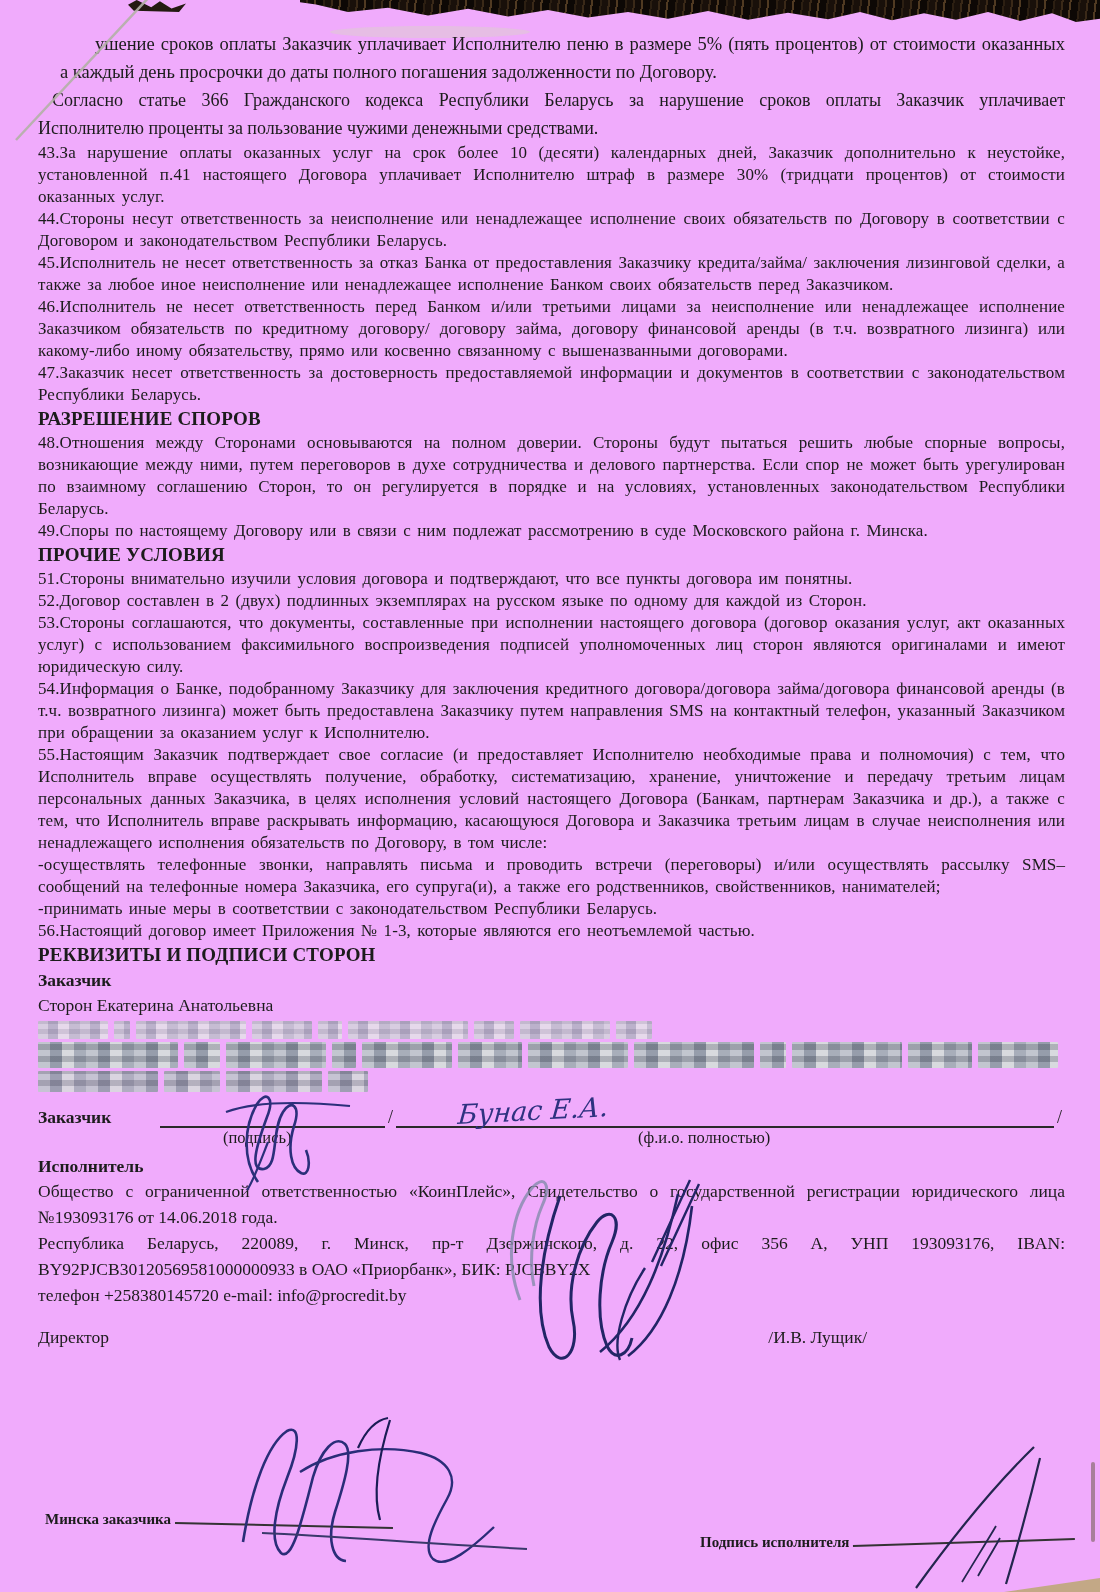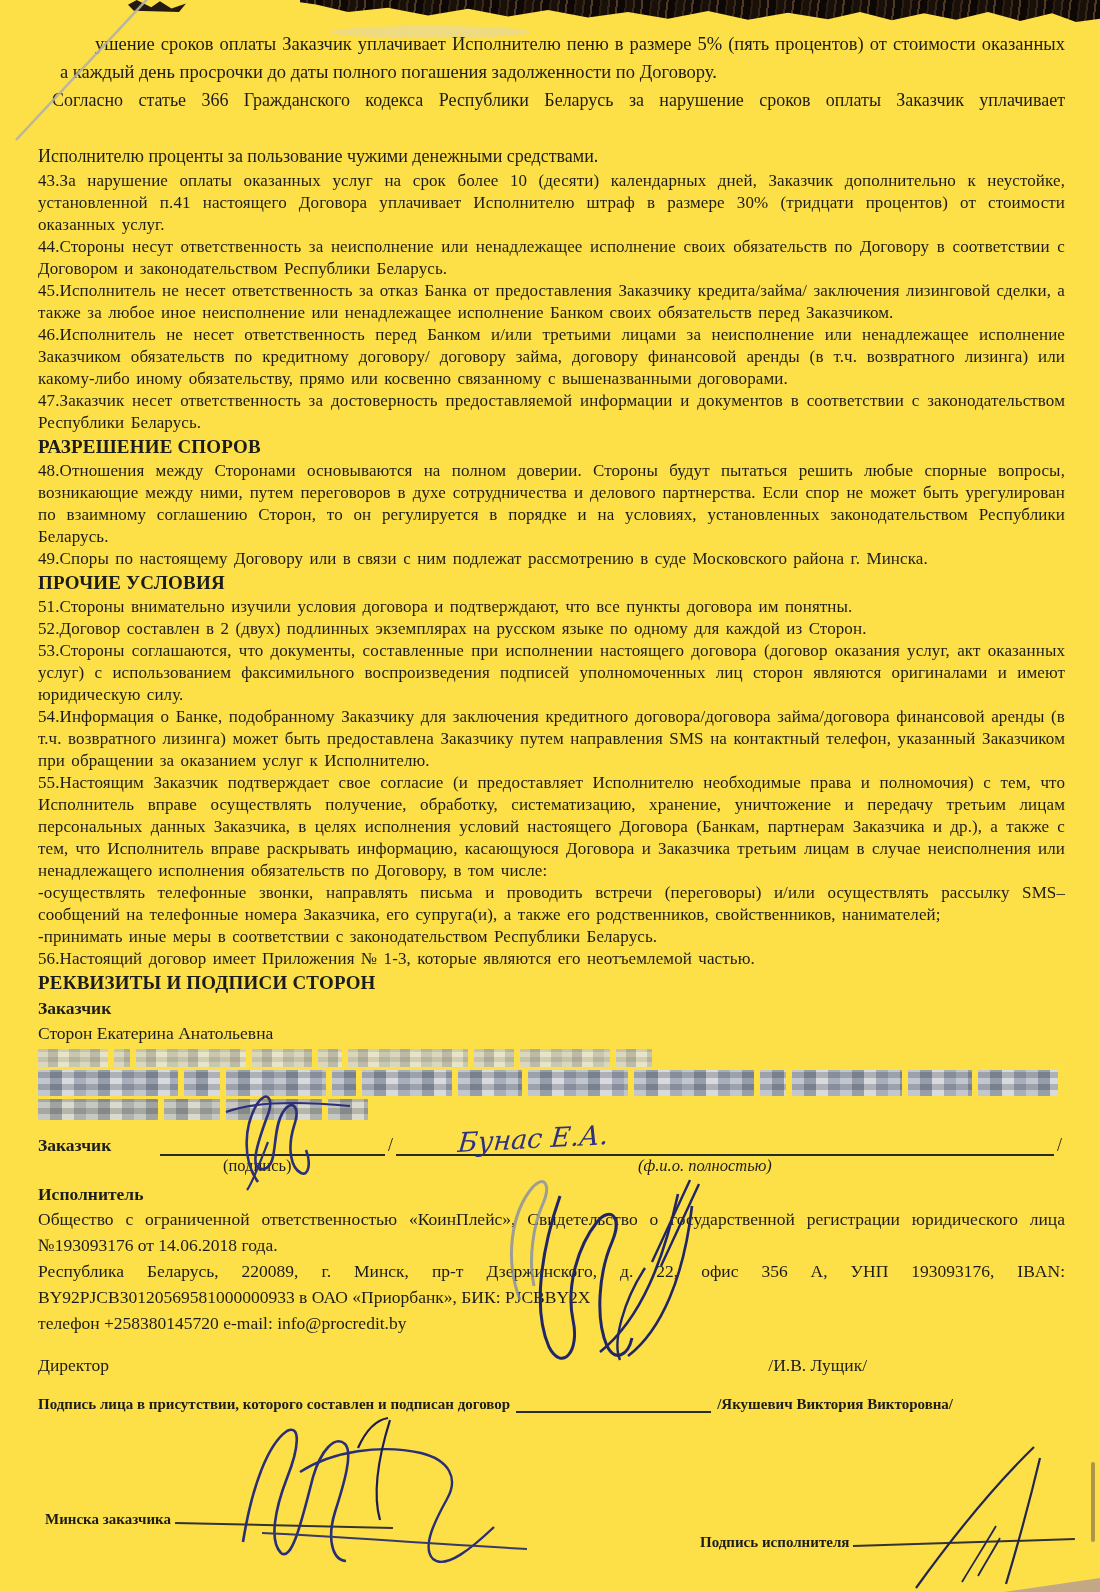--- a/index.html
+++ b/index.html
@@ -1,25 +1,25 @@
 <!DOCTYPE html>
 <html lang="ru"><head>
 <meta charset="utf-8">
 <style>
   html,body{margin:0;padding:0;background:#d8d8d6;}
-  .page{position:relative;width:1100px;height:1592px;margin:0 auto;background:#fde047;
+  .page{position:relative;width:1100px;height:1592px;margin:0 auto;background:#f0abfc;
         font-family:"Liberation Serif",serif;color:#1c1c1c;overflow:hidden;}
   .content{position:absolute;left:38px;top:0;width:1027px;}
   .pad-top{height:30px;}
   
   .intro-line{font-size:18px;line-height:28px;white-space:nowrap;overflow:hidden;}
   .il1{padding-left:57px;font-size:18.5px;}
   .il2{padding-left:22px;font-size:18.5px;}
   .il3{padding-left:14px;}
-  .il4{padding-left:0;margin-top:28px;}
+  .il4{padding-left:0;}
   .jl{white-space:normal;text-align:justify;text-align-last:justify;}
   
   .clause{margin:0;font-size:17px;line-height:22px;text-align:justify;
           word-spacing:2px;letter-spacing:0.1px;}
   .h2{margin:1px 0;font-size:19px;line-height:24px;font-weight:bold;letter-spacing:0.2px;}
   .bold-line{margin:0;font-size:17.5px;line-height:24px;font-weight:bold;}
   .plain-line{margin:0;font-size:17.5px;line-height:26px;}
   
   .redact{display:flex;align-items:center;margin:3px 0;}
   .px{display:inline-block;border-radius:1px;
@@ -38,21 +38,21 @@
   .sig-row{display:flex;align-items:flex-end;height:32px;margin-top:4px;font-size:17.5px;}
   .sig-label{width:122px;font-weight:bold;}
   .uline{border-bottom:2px solid #2a2a2a;height:18px;}
   .l-podpis{width:225px;}
   .l-fio{flex:1;position:relative;}
   .slash{padding:0 3px;font-size:18px;}
   .hand-name{position:absolute;left:62px;bottom:0px;font-size:27px;font-style:italic;
              color:#2e3280;transform:rotate(-3deg) skewX(-8deg);font-family:"DejaVu Serif",serif;}
   .cap-row{position:relative;height:26px;font-size:16.5px;}
   .cap1{position:absolute;left:185px;}
-  .cap2{position:absolute;left:600px;font-style:italic;}
+  .cap2{position:absolute;left:600px;}
   .dir-row{display:flex;align-items:baseline;margin-top:16px;font-size:17.5px;line-height:26px;}
   .dir-name{margin-left:auto;margin-right:198px;}
   .wit-row{display:flex;align-items:flex-end;margin-top:18px;font-size:15px;font-weight:600;}
   .w-line{border-bottom:2px solid #2b2b2b;height:14px;flex:0 0 195px;margin:0 6px;}
   .wit-name{font-weight:600;}
   
   .b-cust{position:absolute;left:45px;top:1510px;font-size:15px;font-weight:600;white-space:nowrap;}
   .b-exec{position:absolute;left:700px;top:1533px;font-size:15px;font-weight:600;white-space:nowrap;}
   .b-line{display:inline-block;border-bottom:2px solid #333;height:12px;transform-origin:left bottom;}
   .b-line-c{width:218px;transform:rotate(1.3deg);}
@@ -164,25 +164,20 @@
     <div class="plain-line">№193093176 от 14.06.2018 года.</div>
     <div class="plain-line jl">Республика Беларусь, 220089, г. Минск, пр-т Дзержинского, д. 22, офис 356 А, УНП 193093176, IBAN:</div>
     <div class="plain-line">BY92PJCB30120569581000000933 в ОАО «Приорбанк», БИК: PJCBBY2X</div>
     <div class="plain-line">телефон +258380145720 e-mail: info@procredit.by</div>
 
     <div class="dir-row">
       <span>Директор</span>
       <span class="dir-name">/И.В. Лущик/</span>
     </div>
 
-    <div class="wit-row">
-      <span>Подпись лица в присутствии, которого составлен и подписан договор</span>
-      <span class="w-line"></span>
-      <span class="wit-name">/Якушевич Виктория Викторовна/</span>
-    </div>
   </div>
 
   <div class="b-cust">
     <span>Минска заказчика</span>
     <span class="b-line b-line-c"></span>
   </div>
   <div class="b-exec">
     <span>Подпись исполнителя</span>
     <span class="b-line b-line-e"></span>
   </div>

